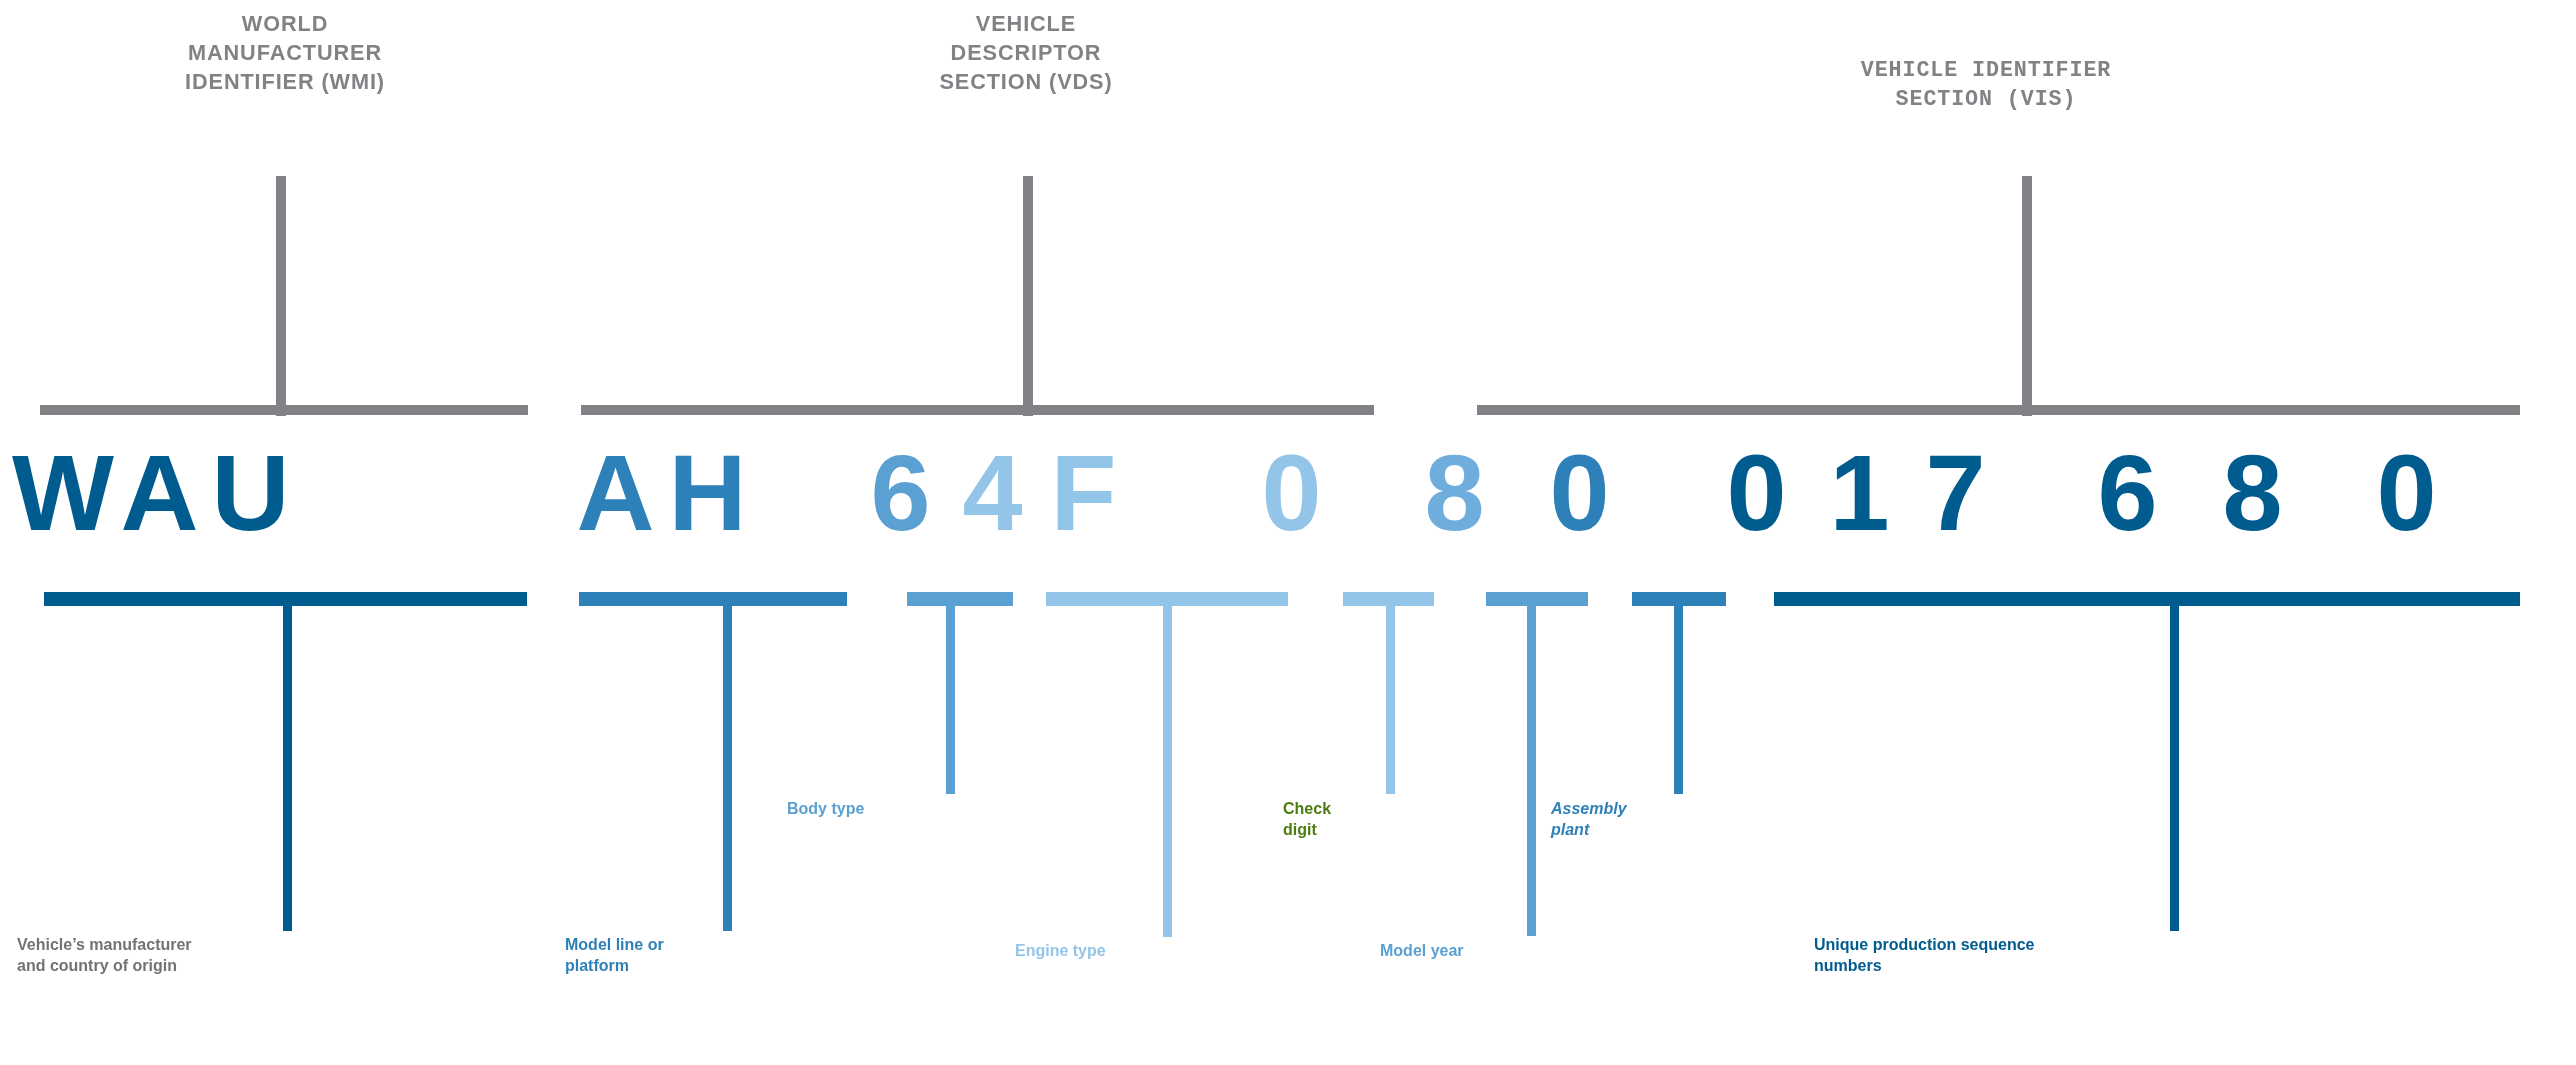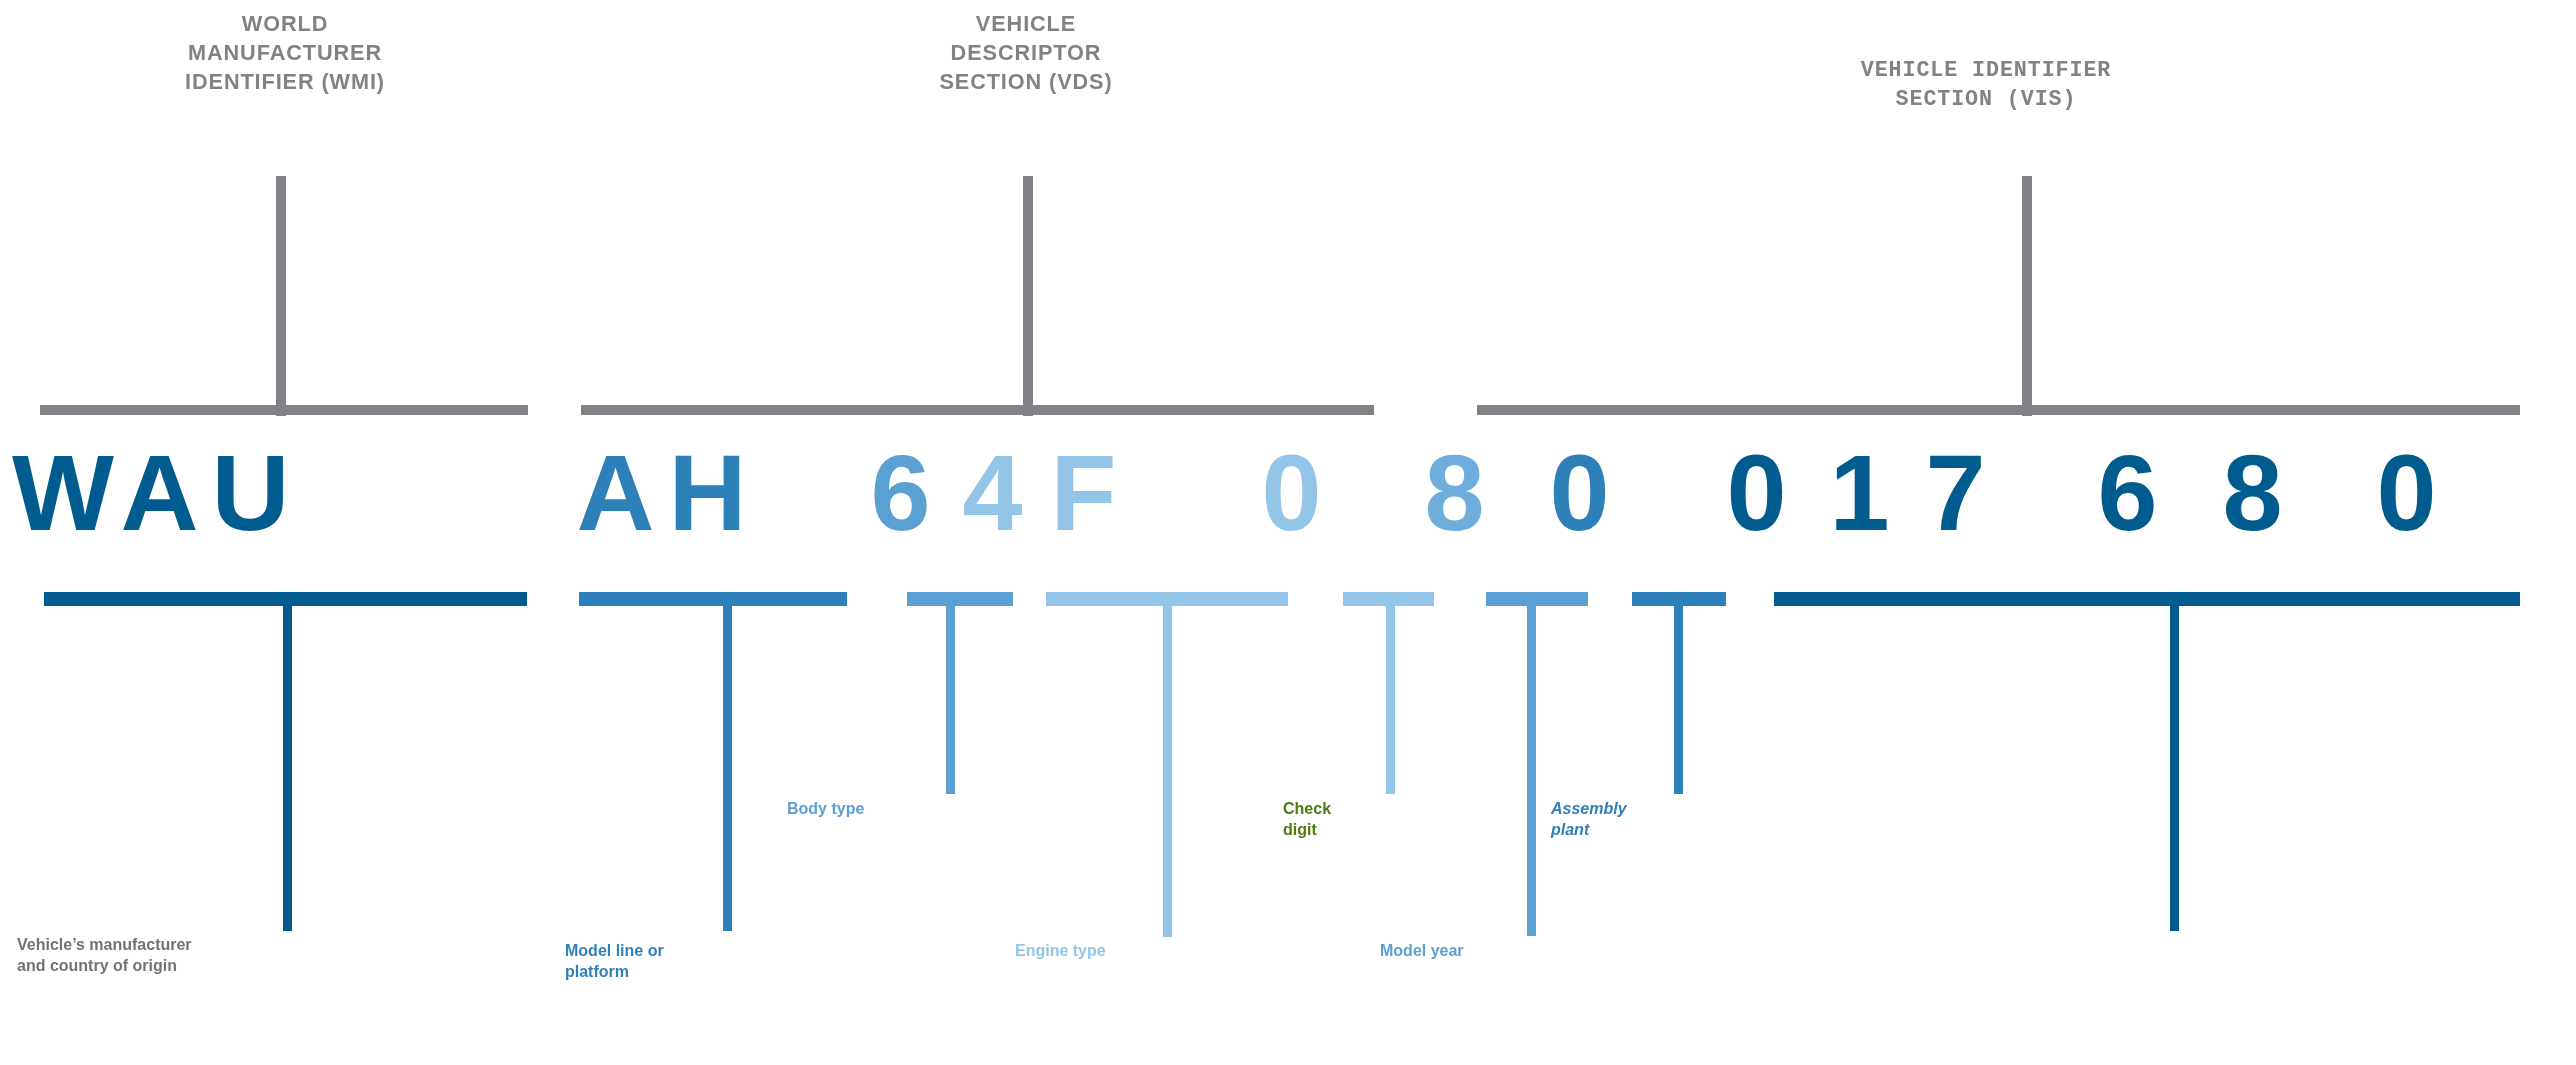--- a/index.html
+++ b/index.html
@@ -146,21 +146,21 @@
   <div class="bstem" style="left:1674px; top:606px; height:188px; background:#2E80B8;"></div>
 
   <div class="bbar" style="left:1774px; top:592px; width:781px; background:#005B8F;"></div>
   <div class="bstem" style="left:2170px; top:606px; height:325px; background:#005B8F;"></div>
 
   <div class="callout" style="left:17px; top:934px; width:530px; color:#737373;">
     <div>Vehicle’s manufacturer</div>
     <div>and country of origin</div>
   </div>
 
-  <div class="callout" style="left:565px; top:934px; width:319px; color:#2E80B8;margin-top:6px;">
+  <div class="callout" style="left:565px; top:934px; width:319px; color:#2E80B8;">
     <div>Model line or</div>
     <div>platform</div>
   </div>
 
   <div class="callout" style="left:787px; top:798px; width:319px; color:#5AA0D2;">
     <div>Body type</div>
   </div>
 
   <div class="callout" style="left:1015px; top:940px; width:302px; color:#93C5E8;">
     <div>Engine type</div>
@@ -173,15 +173,19 @@
 
   <div class="callout" style="left:1380px; top:940px; width:302px; color:#5AA0D2;">
     <div>Model year</div>
   </div>
 
   <div class="callout" style="left:1551px; top:798px; width:251px; color:#2E80B8;font-style:italic;">
     <div>Assembly</div>
     <div>plant</div>
   </div>
 
+  <div class="callout" style="left:1814px; top:934px; width:719px; color:#005B8F;">
+    <div>Unique production sequence</div>
+    <div>numbers</div>
+  </div>
 
 </div>
 
 
 </body></html>

